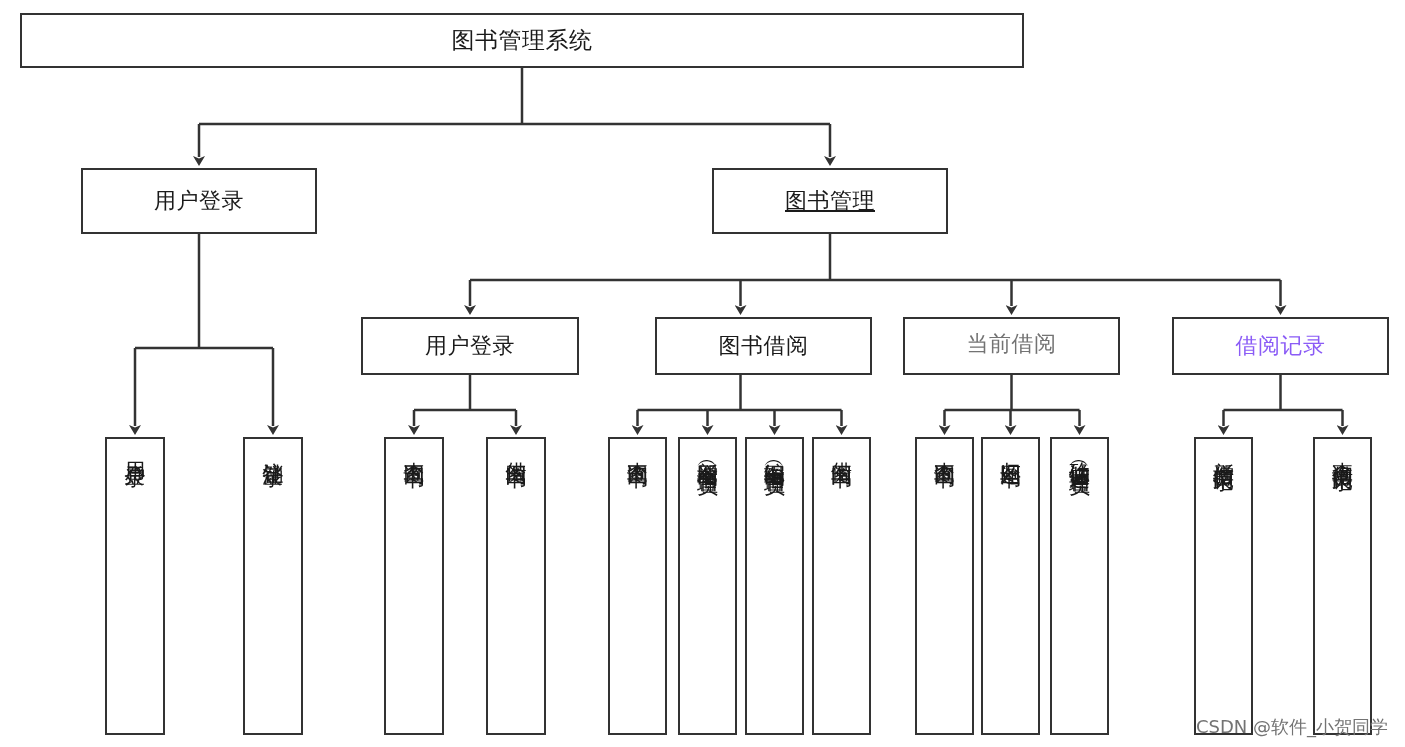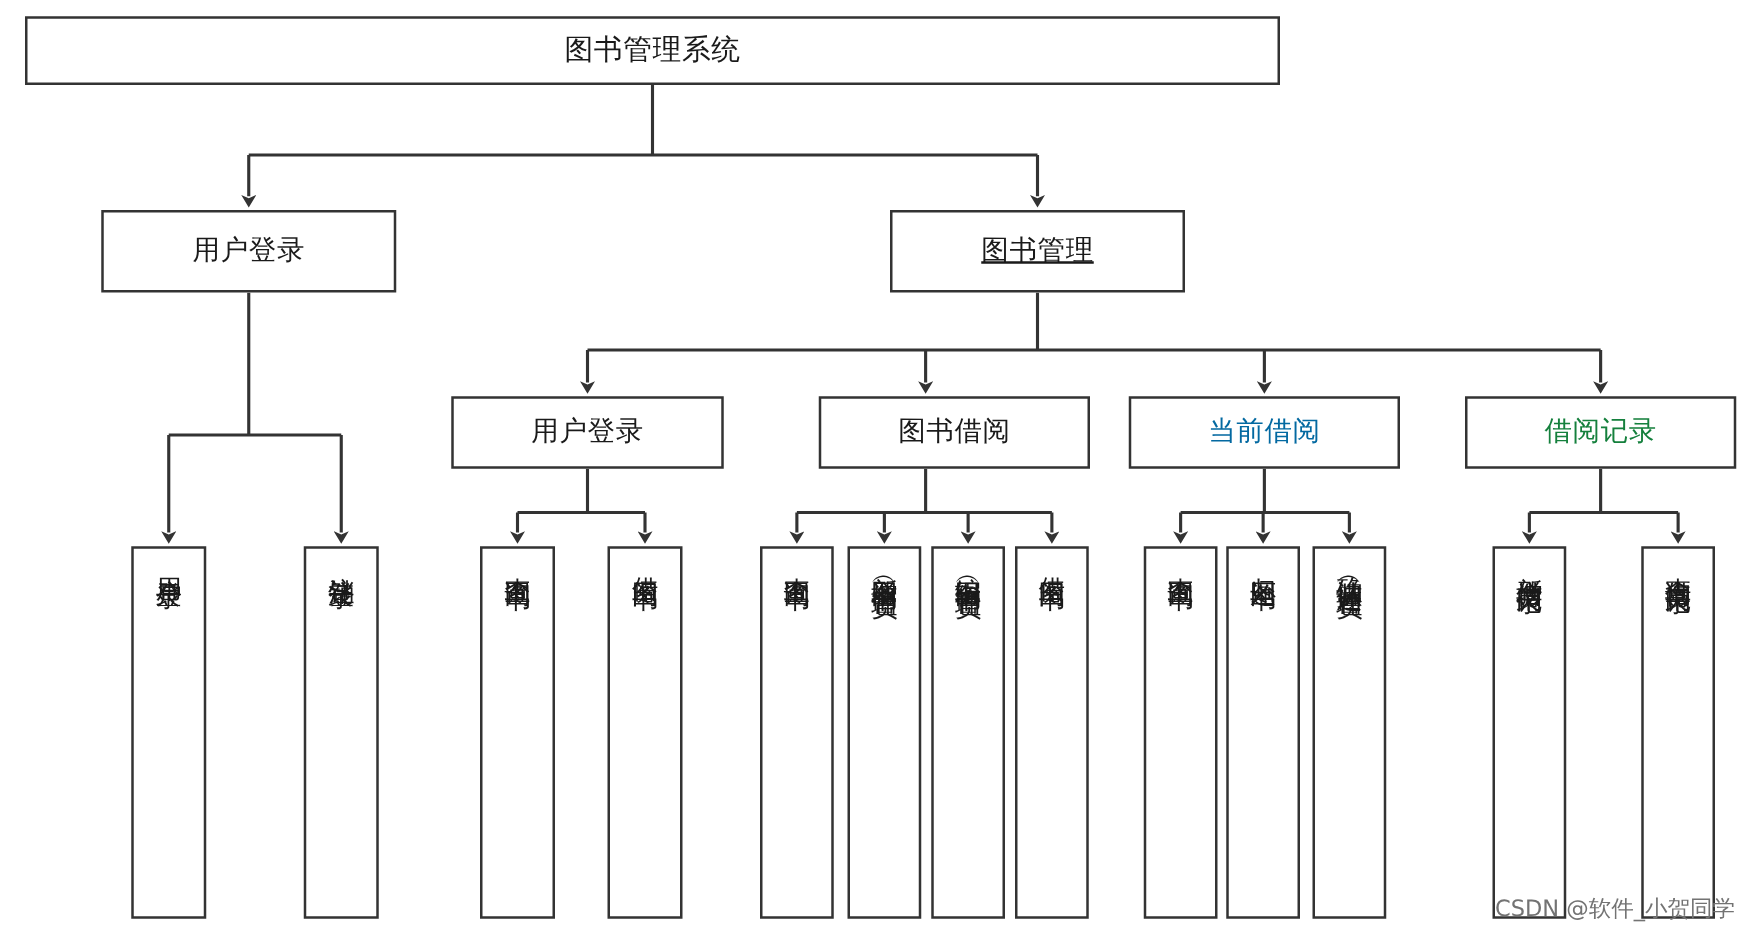--- a/index.html
+++ b/index.html
@@ -129,24 +129,24 @@
       </div>
       <div class="node horiz" style="left: 712px; top: 168px; width: 236px; height: 66px; border-color: rgb(51, 51, 51); background: rgb(255, 255, 255); color: rgb(26, 26, 26); text-decoration: underline;">
         <span class="node-label">图书管理</span>
       </div>
       <div class="node horiz" style="left: 361px; top: 317px; width: 218px; height: 58px; border-color: rgb(51, 51, 51); background: rgb(255, 255, 255); color: rgb(26, 26, 26);">
         <span class="node-label">用户登录</span>
       </div>
       <div class="node horiz" style="left: 632px; top: 317px; width: 217px; height: 58px; border-color: rgb(51, 51, 51); background: rgb(255, 255, 255); color: rgb(26, 26, 26); margin-left: 23px;">
         <span class="node-label">图书借阅</span>
       </div>
-      <div class="node horiz" style="left: 903px; top: 317px; width: 217px; height: 58px; border-color: rgb(51, 51, 51); background: rgb(255, 255, 255); color: #0369a1;">
+      <div class="node horiz" style="left: 903px; top: 317px; width: 217px; height: 58px; border-color: rgb(51, 51, 51); background: rgb(255, 255, 255); color: #737373; font-family: Liberation Mono, monospace;">
         <span class="node-label">当前借阅</span>
       </div>
-      <div class="node horiz" style="left: 1172px; top: 317px; width: 217px; height: 58px; border-color: rgb(51, 51, 51); background: rgb(255, 255, 255); color: #15803d;">
+      <div class="node horiz" style="left: 1172px; top: 317px; width: 217px; height: 58px; border-color: rgb(51, 51, 51); background: rgb(255, 255, 255); color: #8b5cf6;">
         <span class="node-label">借阅记录</span>
       </div>
       <div class="node vert" style="left: 105px; top: 437px; width: 60px; height: 298px; border-color: rgb(51, 51, 51); background: rgb(255, 255, 255); color: rgb(26, 26, 26);">
         <span class="node-label">用户登录</span>
       </div>
       <div class="node vert" style="left: 243px; top: 437px; width: 60px; height: 298px; border-color: rgb(51, 51, 51); background: rgb(255, 255, 255); color: rgb(26, 26, 26);">
         <span class="node-label">注销登录</span>
       </div>
       <div class="node vert" style="left: 384px; top: 437px; width: 60px; height: 298px; border-color: rgb(51, 51, 51); background: rgb(255, 255, 255); color: rgb(26, 26, 26);">
         <span class="node-label">查询图书</span>

